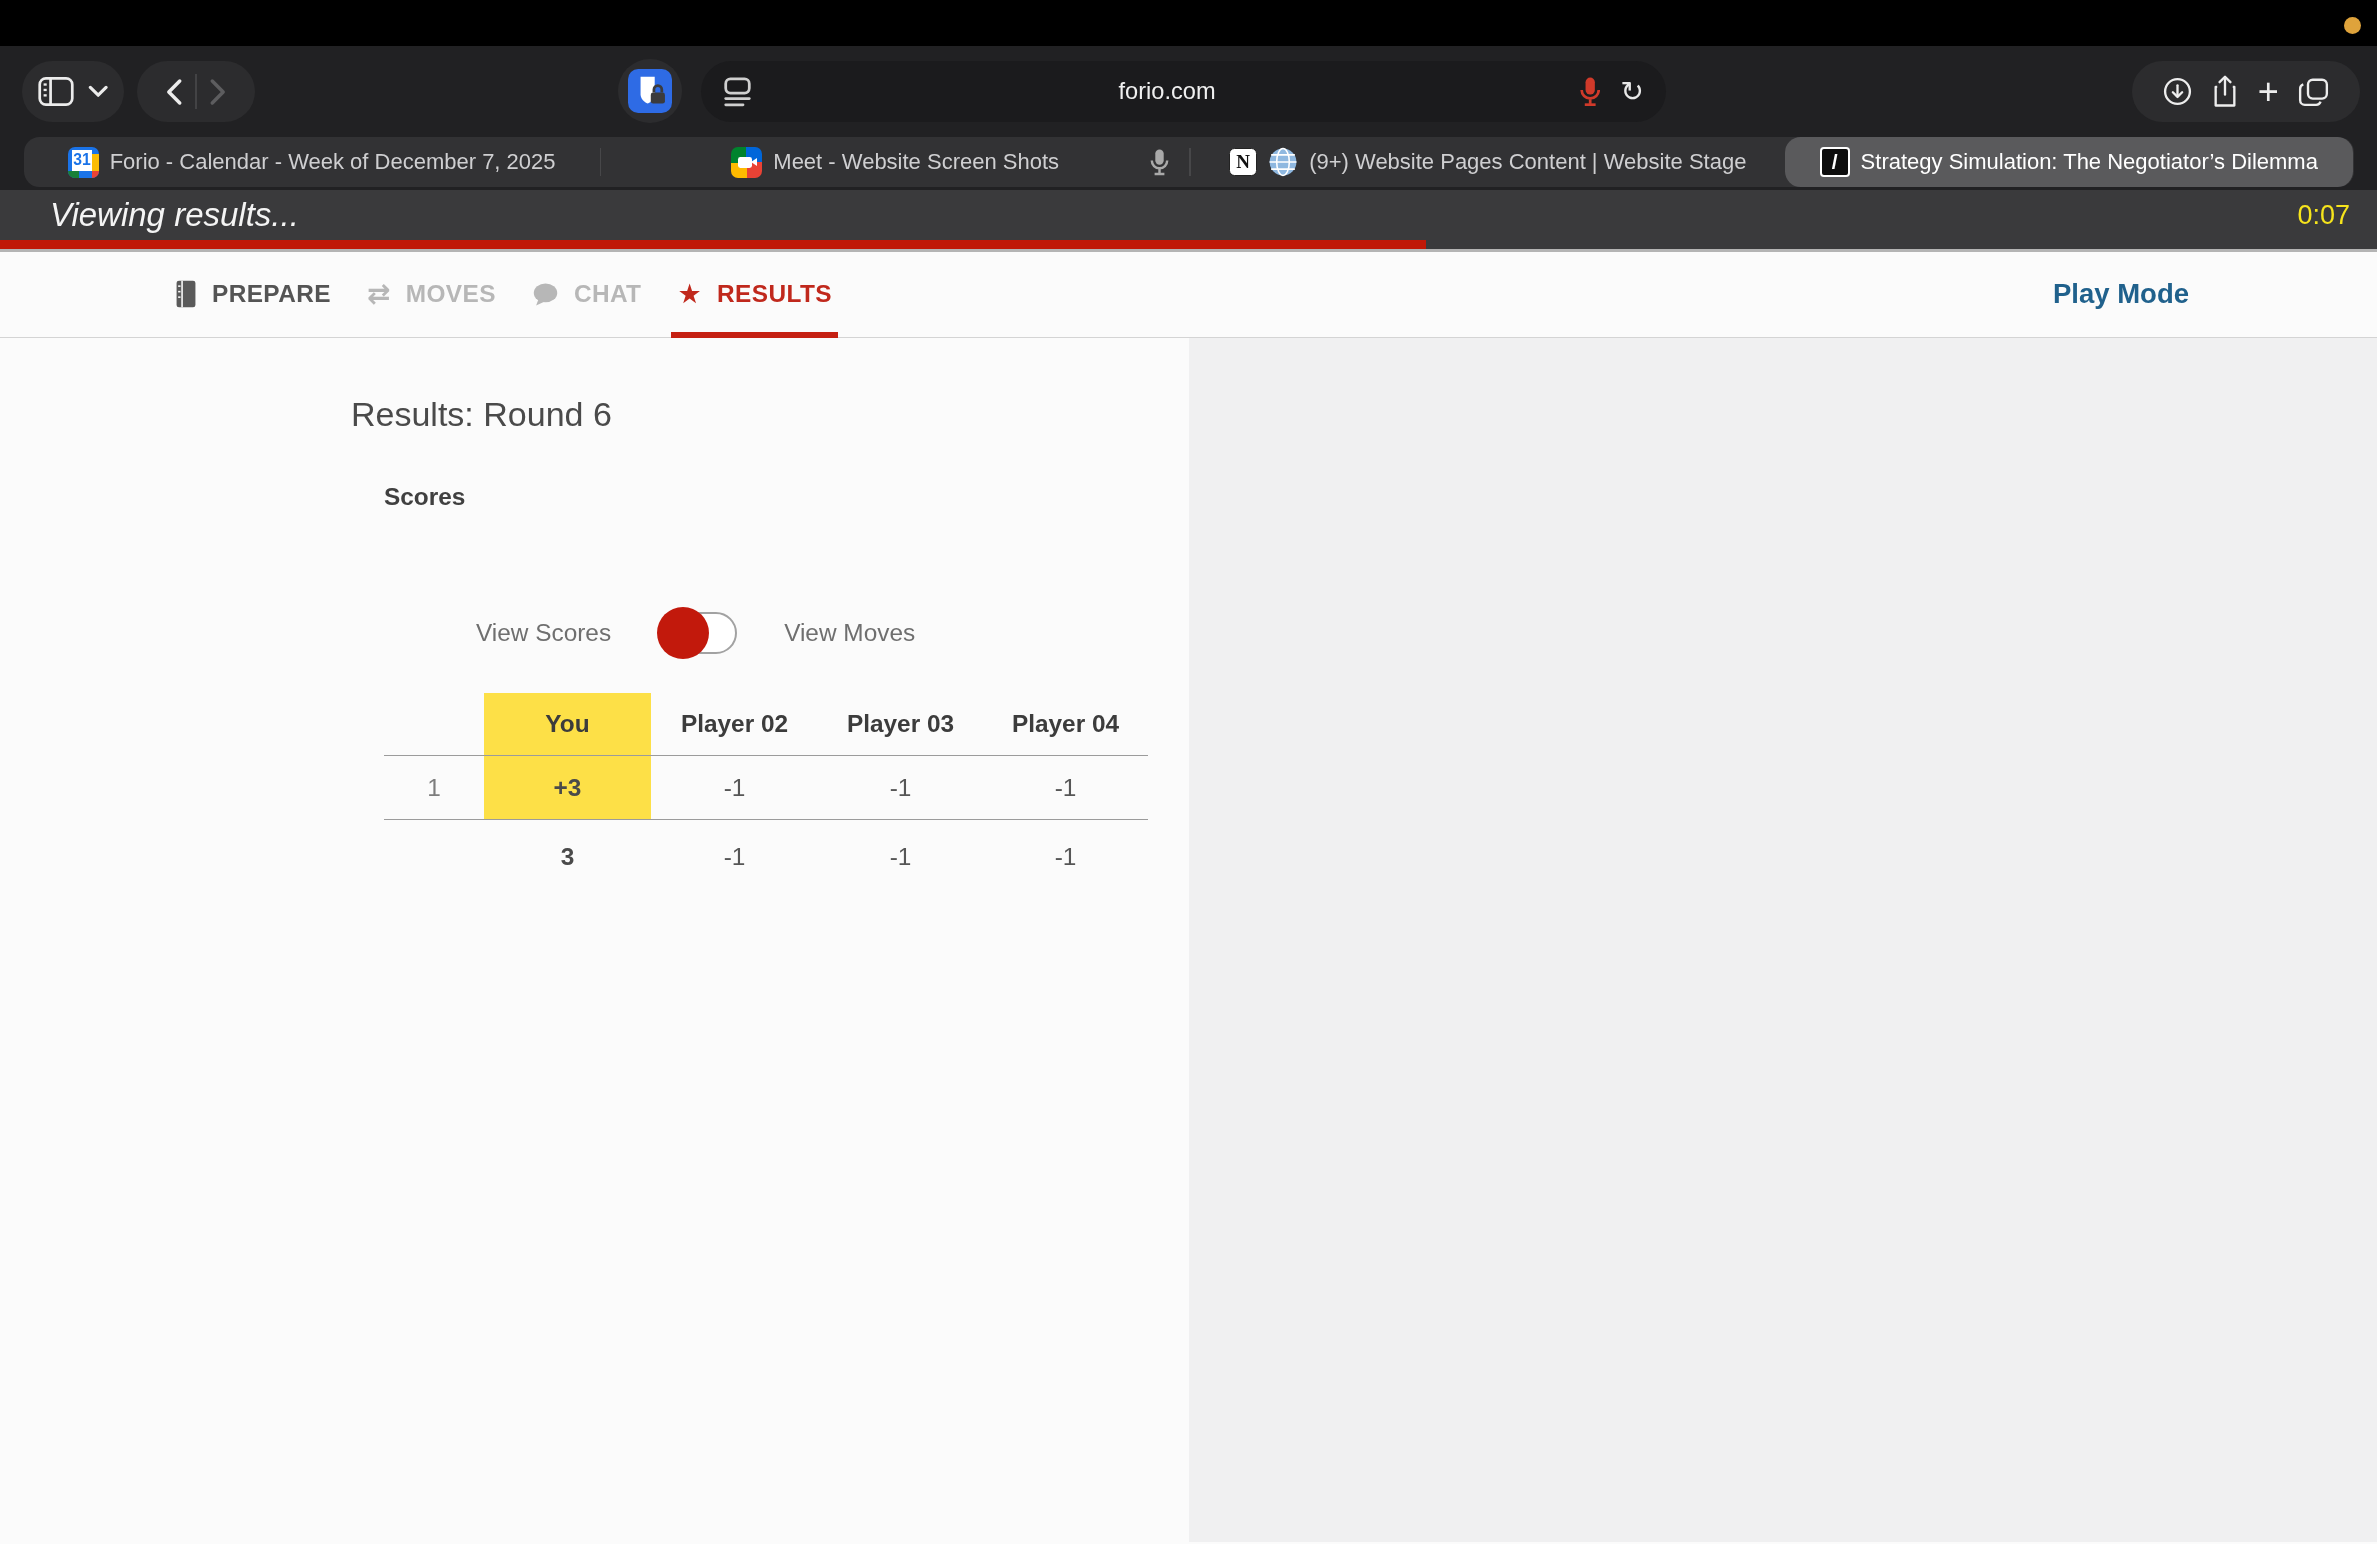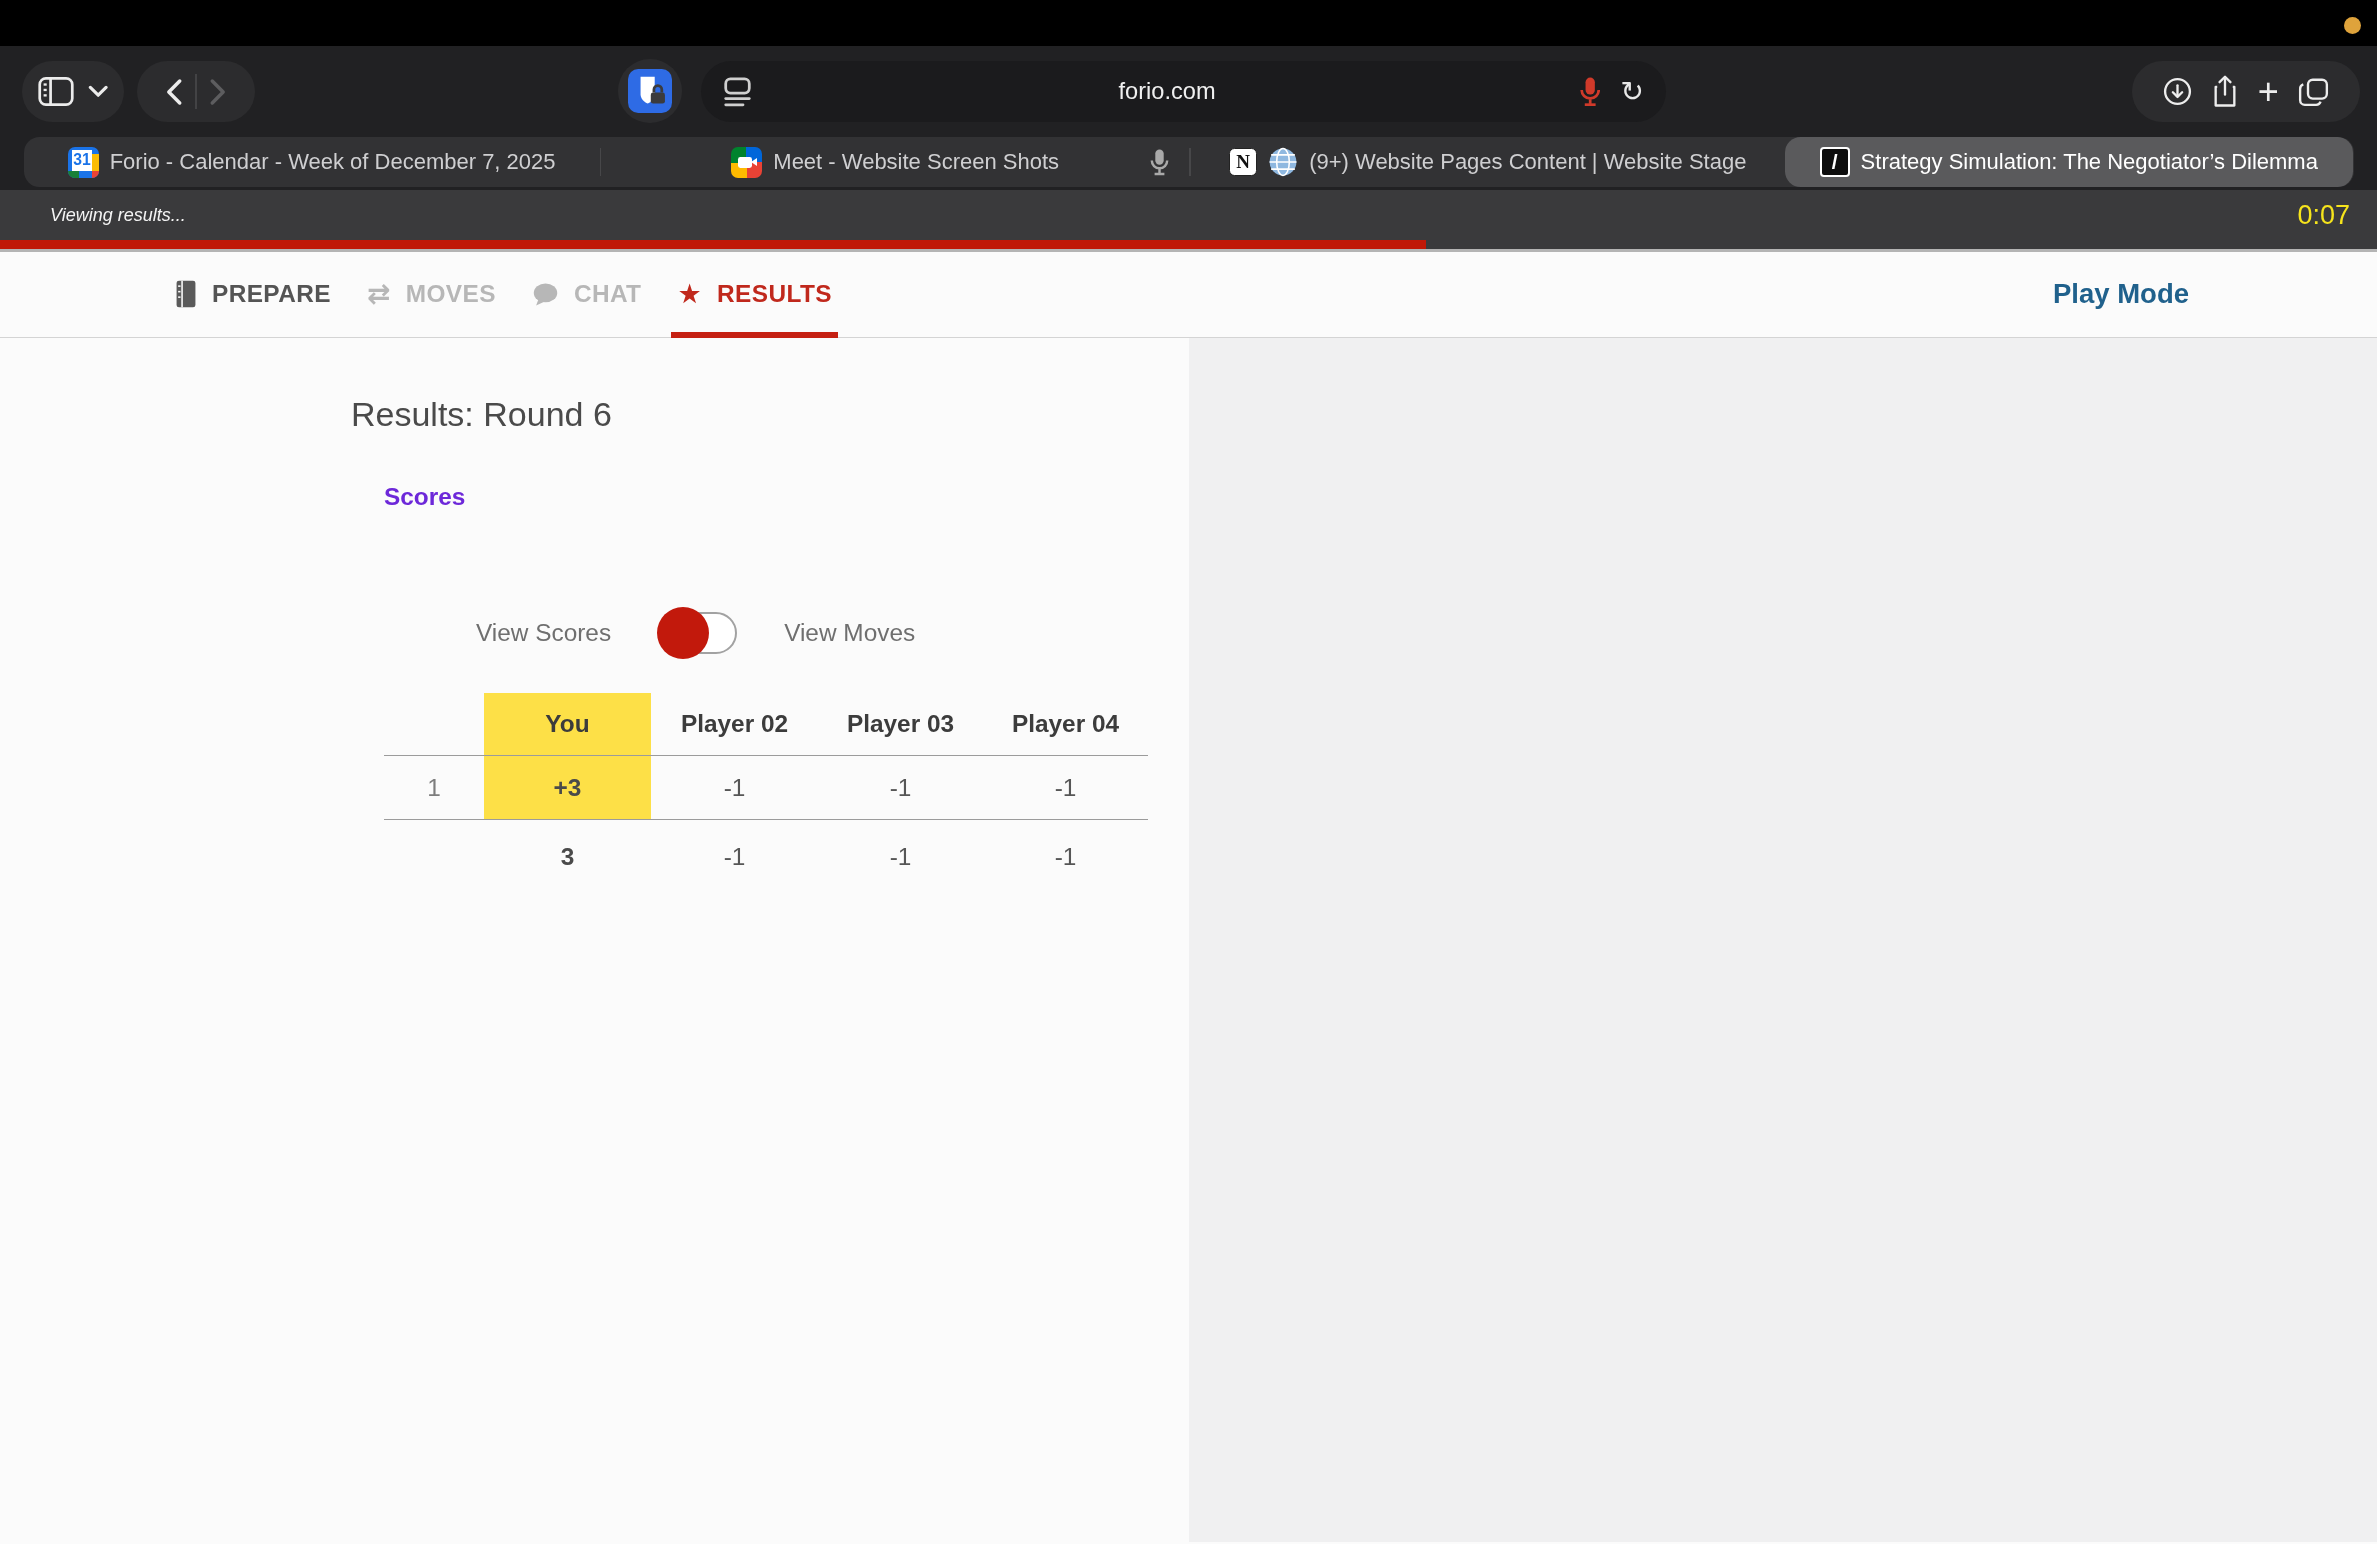--- a/index.html
+++ b/index.html
@@ -55,21 +55,21 @@
                     border-top:4.7px solid transparent; border-bottom:4.7px solid transparent; border-right:6.3px solid #fff; }
   .fav-notion { width:28px; height:28px; background:#fff; border:1.6px solid #222; border-radius:5.5px;
                 display:flex; align-items:center; justify-content:center;
                 color:#111; font-family:"Liberation Serif","DejaVu Serif",serif; font-weight:bold; font-size:19px; }
   .fav-slash { width:30px; height:30px; background:#0d0d0d; border:2.4px solid #fff; border-radius:3.9px;
                display:flex; align-items:center; justify-content:center;
                color:#fff; font-size:21px; font-weight:bold; }
 
   
   .statusbar { height:50px; background:#3a3a3c; display:flex; align-items:center; }
-  .status-msg { margin-left:50px; color:#f4f4f4; font-size:18px; font-style:italic; }
+  .status-msg { margin-left:50px; color:#f4f4f4; font-size:33px; font-style:italic; }
   .status-timer { margin-left:auto; margin-right:27px; color:#f6e41c; font-size:27px; font-weight:500; }
   .progress-track { height:8.6px; background:#3a3a3c; }
   .progress-fill { height:100%; background:#c01807; }
   .hairline { height:3.1px; background:#b4b4b4; }
 
   
   .navbar { position:relative; height:86px; background:#fbfbfb; border-bottom:1.6px solid #d4d4d4;
             display:flex; align-items:stretch; padding-left:175px; gap:36px; }
   .nav-item { position:relative; display:flex; align-items:center; gap:15px;
               font-size:24.4px; font-weight:bold; letter-spacing:0.4px; cursor:default; }
@@ -80,21 +80,21 @@
                             height:6.3px; background:#c52012; }
   .nav-glyph { font-size:28px; line-height:1; }
   .nav-glyph.star { font-size:27px; }
   .play-mode { position:absolute; right:188px; top:0; height:100%; display:flex; align-items:center;
                color:#20618c; font-size:27.5px; font-weight:bold; }
 
   
   .main { position:relative; height:1204px; background:#fbfbfb; }
   .right-panel { position:absolute; left:1189px; top:0; right:0; bottom:0; background:#f0f0f1; }
   .page-title { position:absolute; left:351px; top:57px; font-size:34px; font-weight:300; color:#4a4a4a; }
-  .section-title { position:absolute; left:384px; top:145px; font-size:24.4px; font-weight:bold; color:#6d28d9; }
+  .section-title { position:absolute; left:384px; top:145px; font-size:24.4px; font-weight:bold; color:#404040; }
   .section-desc { position:absolute; left:384px; top:203px; font-size:23px; color:#3e3e3e; }
 
   .toggle-row { position:absolute; left:476px; top:269px; height:52px;
                 display:flex; align-items:center; gap:47px; }
   .toggle-label { font-size:24.4px; color:#6f6f6f; }
   .switch { position:relative; width:79px; height:42px; border:2.4px solid #a2a2a2; border-radius:23px;
             background:#fff; }
   .switch-knob { position:absolute; left:-3.1px; top:-6.3px; width:52px; height:52px; border-radius:50%;
                  background:#c2190c; }
 

